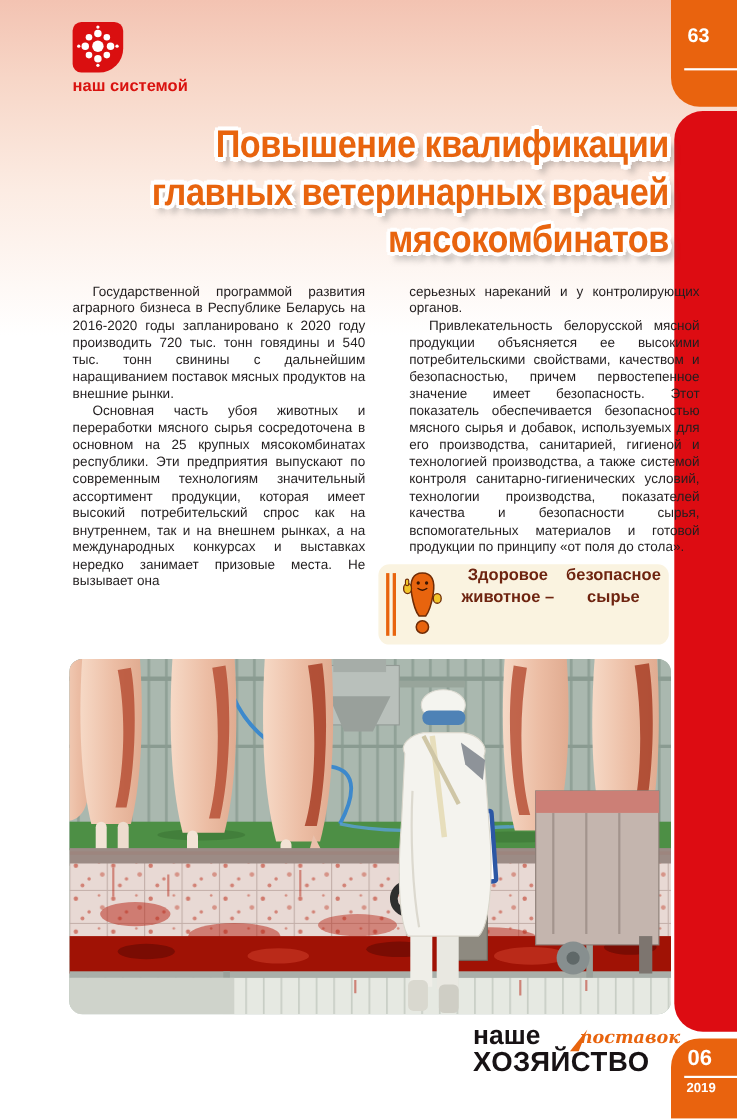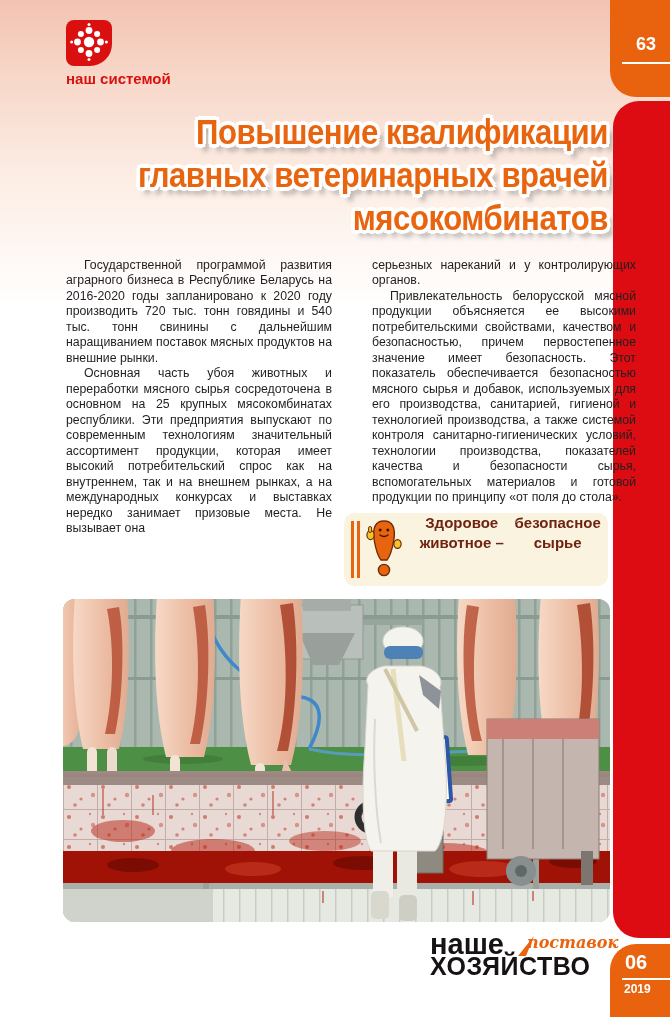--- a/index.html
+++ b/index.html
@@ -3,21 +3,21 @@
 <meta charset="utf-8">
 <style>
   html,body{margin:0;padding:0;}
   body{font-family:"Liberation Sans",sans-serif;}
   #page{position:relative;width:670px;height:1017px;overflow:hidden;
     background:linear-gradient(180deg,#f3c3b2 0%,#f7d6c7 7%,#fcece3 17%,#ffffff 30%,#ffffff 100%);}
 
   
   .tab-top{position:absolute;right:0;top:0;width:60px;height:97px;background:#e9630e;
     border-bottom-left-radius:26px;}
-  .tab-top .num{position:absolute;left:15px;top:34px;color:#fff;font-weight:bold;font-size:18px;margin-left:11px;}
+  .tab-top .num{position:absolute;left:15px;top:22px;color:#fff;font-weight:bold;font-size:18px;}
   .tab-top .rule{position:absolute;left:12px;right:0;top:62px;height:2px;background:#fff;}
   .red-strip{position:absolute;right:0;top:101px;width:57px;height:837px;background:#dd0c12;
     border-top-left-radius:26px;border-bottom-left-radius:26px;}
   .tab-bottom{position:absolute;right:0;top:944px;width:60px;height:73px;background:#e9630e;
     border-top-left-radius:26px;}
   .tab-bottom .num{position:absolute;left:15px;top:7px;color:#fff;font-weight:bold;font-size:20px;}
   .tab-bottom .rule{position:absolute;left:12px;right:0;top:34px;height:2px;background:#fff;}
   .tab-bottom .yr{position:absolute;left:14px;top:38px;color:#fff;font-weight:bold;font-size:12px;}
 
   
@@ -51,21 +51,21 @@
   .callout .txt{position:absolute;left:66px;right:6px;top:0;bottom:0;display:flex;
     flex-direction:row;justify-content:center;text-align:center;
     color:#6e2410;font-weight:bold;font-size:15px;line-height:1.35;}
 
   
   .photo{position:absolute;left:63px;top:599px;width:547px;height:323px;border-radius:12px;
     overflow:hidden;background:#aab8af;}
 
   
   .mag{position:absolute;left:430px;top:932px;width:182px;height:60px;}
-  .mag .w1{position:absolute;left:0;top:-4px;font-weight:bold;font-size:29px;letter-spacing:0;color:#171214;}
+  .mag .w1{position:absolute;left:0;top:-4px;font-weight:bold;font-size:24px;letter-spacing:0;color:#171214;}
   .mag .flag{position:absolute;left:86px;top:4px;}
   .mag .script{position:absolute;left:97px;top:1px;font-family:"DejaVu Serif",serif;
     font-style:italic;font-weight:bold;font-size:16px;color:#e8640e;}
   .mag .w2{position:absolute;left:0;top:20px;font-weight:bold;font-size:25px;letter-spacing:.5px;color:#171214;}
   .mag .tagbar{position:absolute;left:0;top:47px;width:195px;height:13px;background:#ee7a19;
     display:flex;align-items:center;justify-content:center;margin-top:44px;}
   .mag .tagbar span{font-weight:bold;font-size:9.3px;letter-spacing:.2px;color:#8f1d05;white-space:nowrap;}
 </style>
 </head>
 <body>

